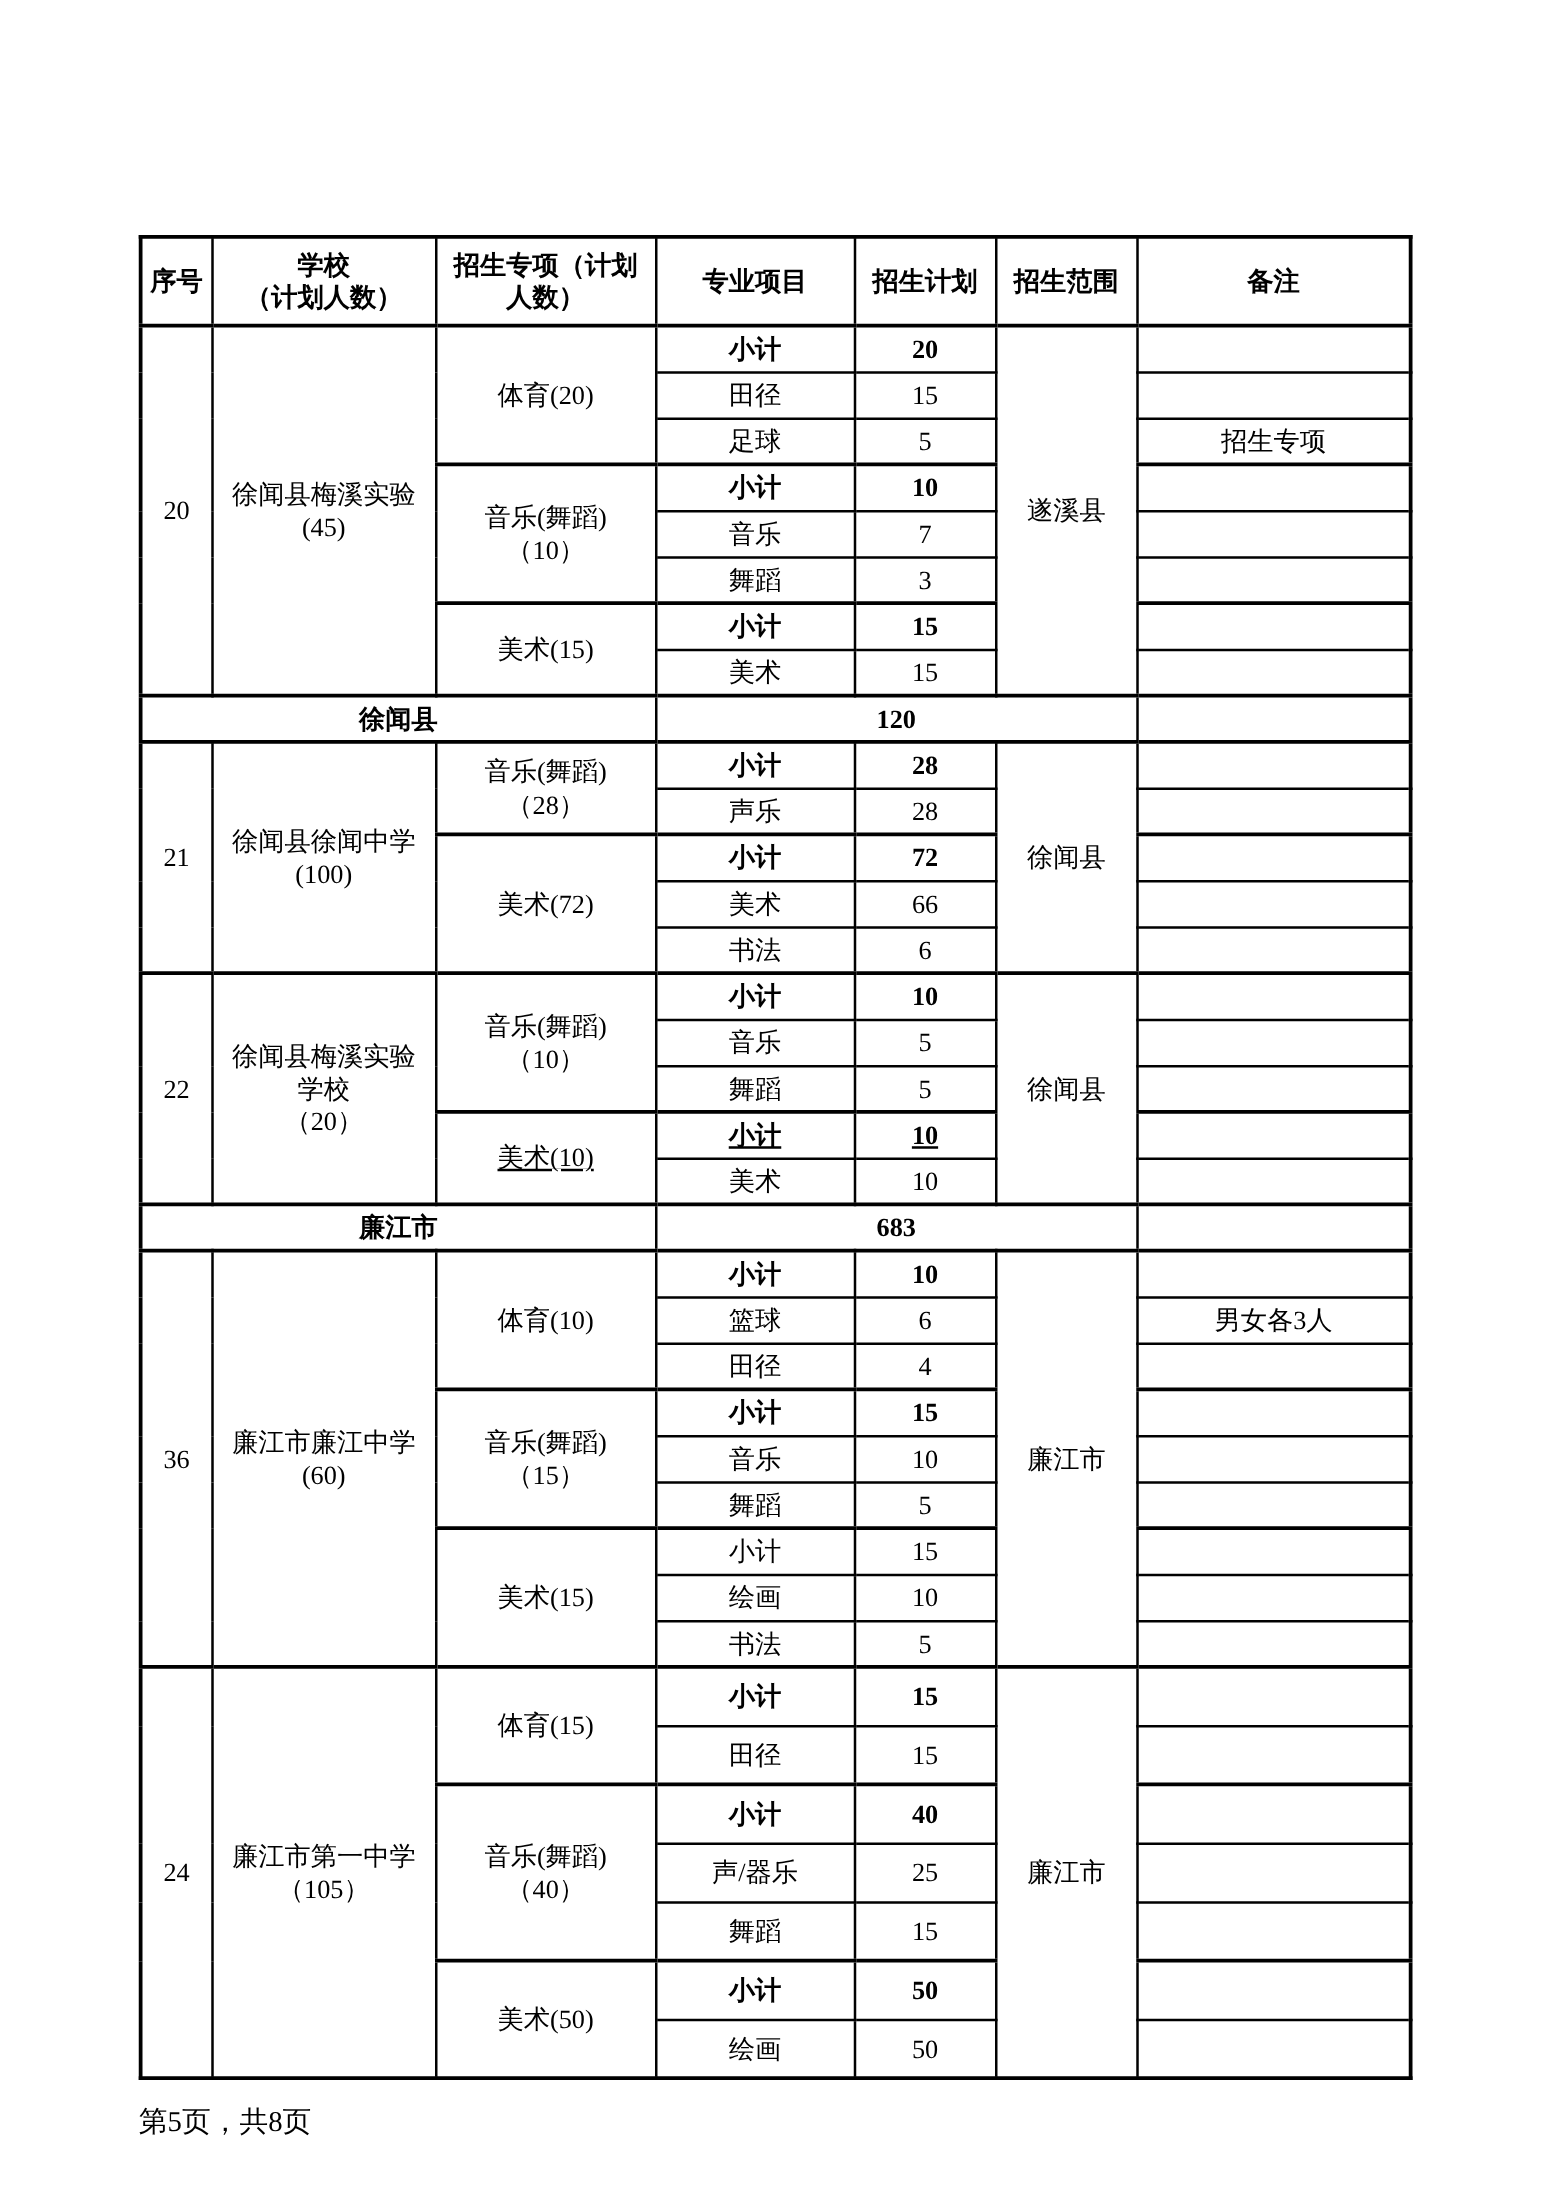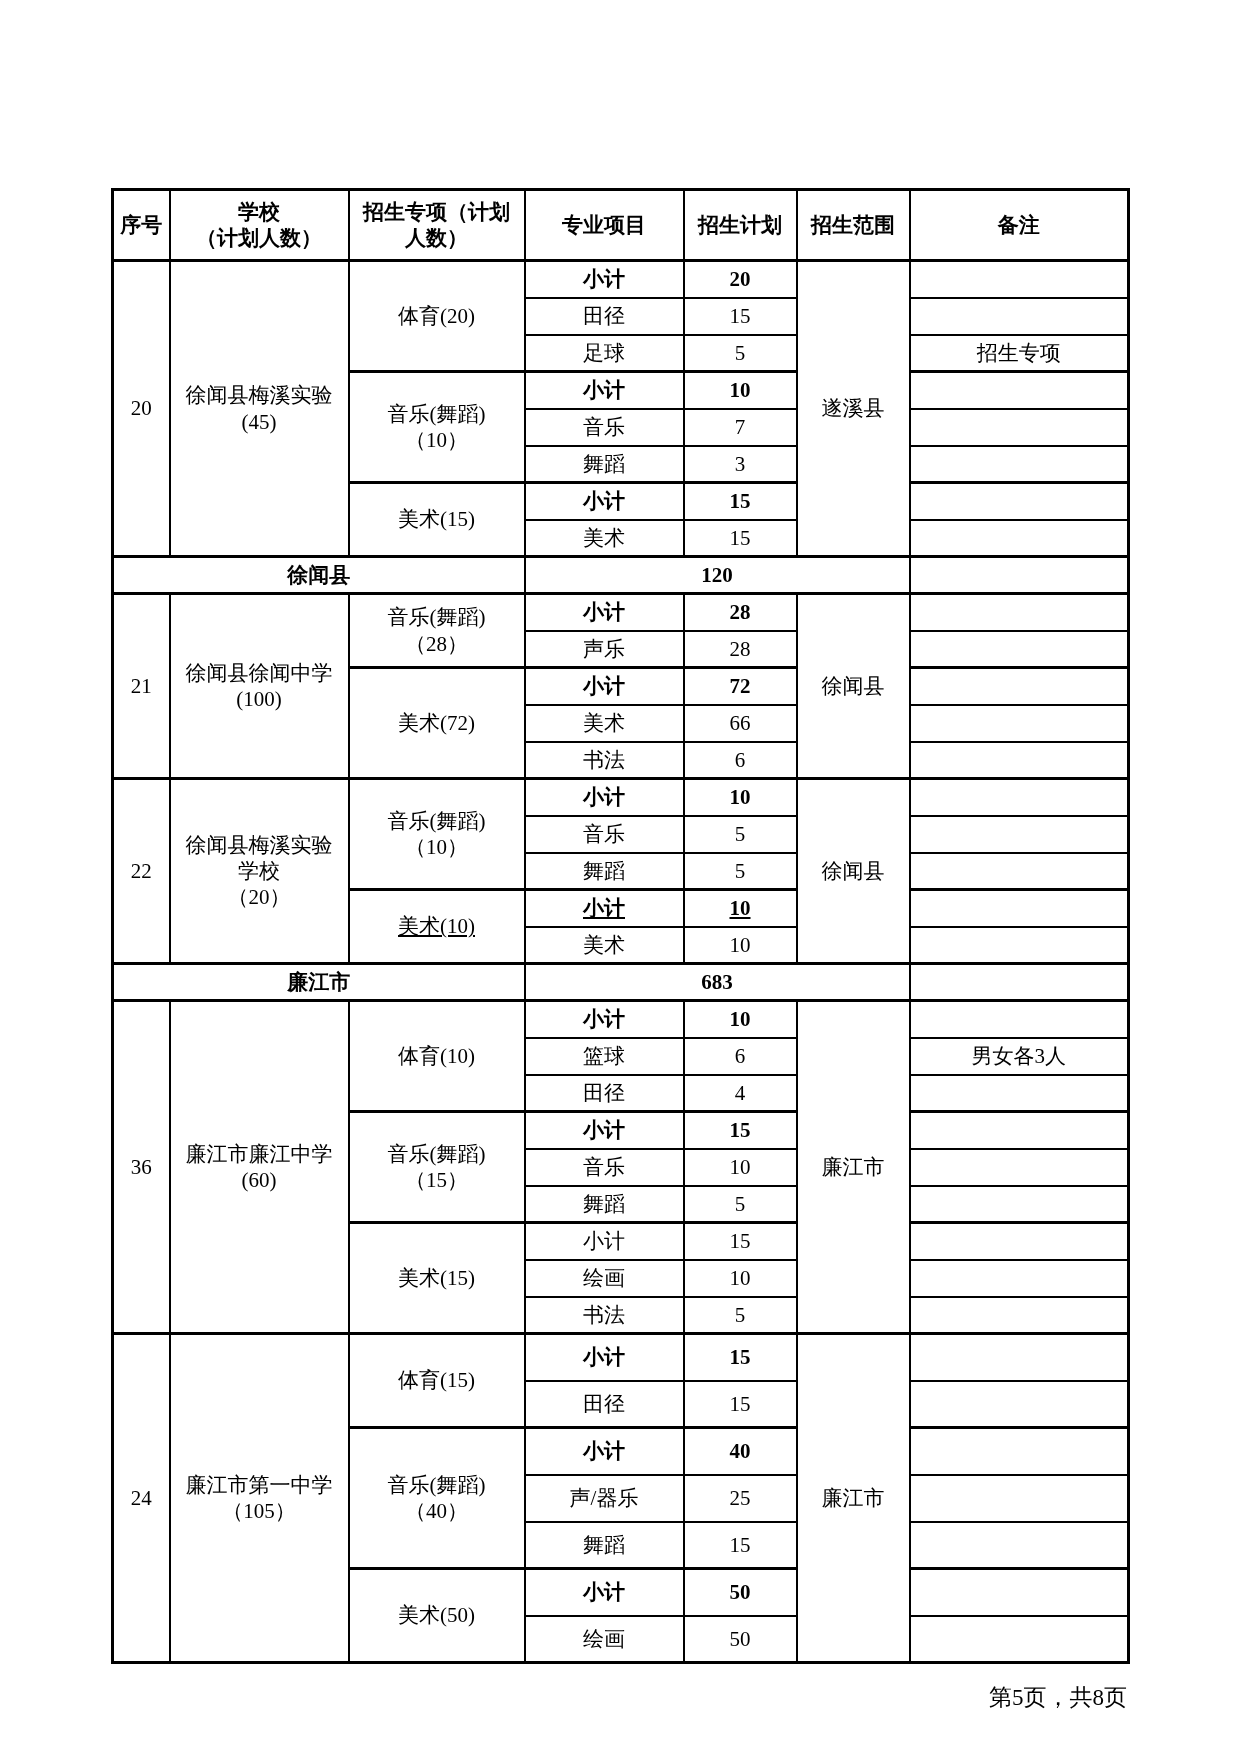--- a/index.html
+++ b/index.html
@@ -22,21 +22,21 @@
   thead tr{height:71px;}
   thead th{border-bottom:3px solid #000;}
   .bt{border-top:3px solid #000;}
   .bb{border-bottom:3px solid #000;}
   .bold{font-weight:bold;}
   .reg{font-weight:normal;}
   .line{display:block;}
   .region-row td{font-weight:bold;}
   .footer{
     position:absolute;left:111px;top:1682px;width:1016px;
-    text-align:right;font-size:23px;
+    text-align:left;font-size:23px;
   }
 </style>
 </head>
 <body>
 
 <div class="sheet">
   <table class="plan">
     <colgroup>
       <col style="width:57px">
         <col style="width:179px">

